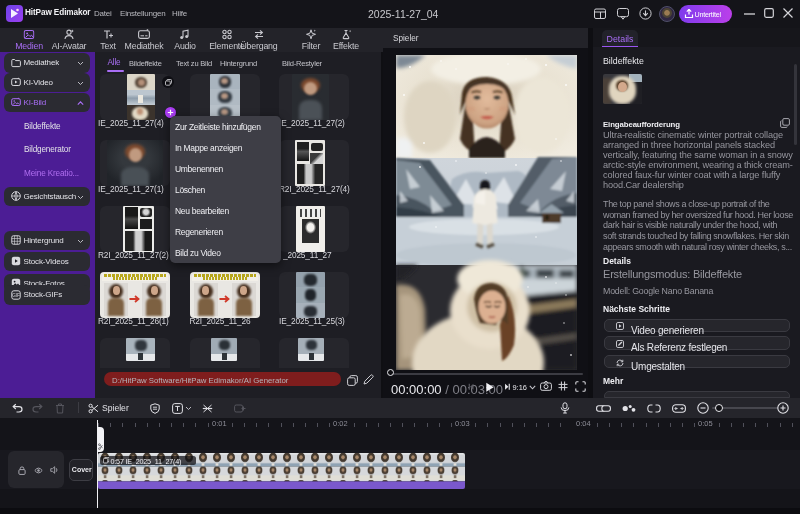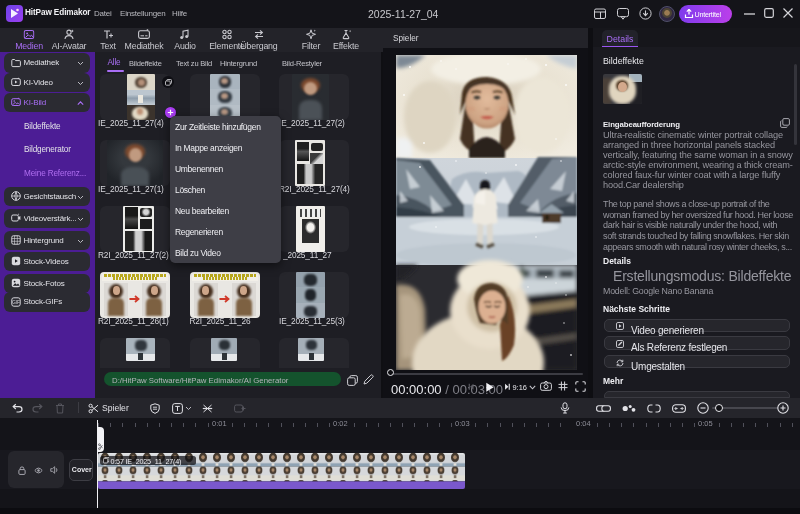--- a/index.html
+++ b/index.html
@@ -174,44 +174,33 @@
         <path d="M1.8 7.6 L4.2 5.4 L5.8 6.8 L7 5.8 L8.4 7.2" fill="none" stroke="#a96ef5" stroke-width="0.9"></path>
         <path d="M7.3 0.4 l0.3 0.7 l0.7 0.3 l-0.7 0.3 l-0.3 0.7 l-0.3 -0.7 l-0.7 -0.3 l0.7 -0.3 z" fill="#a96ef5"></path>
       </svg>
     <div class="st" style="color:#a96ef5;">KI-Bild</div>
     <svg class="ch" width="7" height="5" viewBox="0 0 7 5">
         <path d="M0.8 3.6 L3.5 0.8 L6.2 3.6" fill="none" stroke="#a96ef5" stroke-width="1.1"></path>
       </svg>
   </div>
   <div class="sub" style="top:69.5px;">Bildeffekte</div>
   <div class="sub" style="top:93px;">Bildgenerator</div>
-  <div class="sub" style="top:116.5px;color:#b06ef0;">Meine Referenz...</div>
+  <div class="sub" style="top:116.5px;color:#b06ef0;">Meine Kreatio...</div>
 
   <div class="sp" style="top:134.5px;">
     <svg class="si" width="10" height="10" viewBox="0 0 10 10">
         <circle cx="5" cy="5" r="4.3" fill="none" stroke="#d8d8dd" stroke-width="1"></circle>
         <path d="M0.8 5 L9.2 5 M5 0.8 Q7.5 5 5 9.2 M5 0.8 Q2.5 5 5 9.2" fill="none" stroke="#d8d8dd" stroke-width="0.8"></path>
       </svg>
     <div class="st">Gesichtstausch</div>
     <svg class="ch" width="7" height="5" viewBox="0 0 7 5">
         <path d="M1 1 L3.5 3.5 L6 1" fill="none" stroke="#b9b9c0" stroke-width="1"></path>
       </svg>
   </div>
 
-  <div class="sp" style="top:156.5px;">
-    <svg class="si" width="10" height="10" viewBox="0 0 10 10">
-        <rect x="0.7" y="2" width="6.6" height="6" rx="1.4" fill="none" stroke="#d8d8dd" stroke-width="1"></rect>
-        <path d="M7.3 4.3 L9.4 3 L9.4 7 L7.3 5.7" fill="#d8d8dd"></path>
-        <path d="M7.6 0.3 l0.25 0.6 l0.6 0.25 l-0.6 0.25 l-0.25 0.6 l-0.25 -0.6 l-0.6 -0.25 l0.6 -0.25 z" fill="#d8d8dd"></path>
-      </svg>
-    <div class="st">Videoverstärk...</div>
-    <svg class="ch" width="7" height="5" viewBox="0 0 7 5">
-        <path d="M1 1 L3.5 3.5 L6 1" fill="none" stroke="#b9b9c0" stroke-width="1"></path>
-      </svg>
-  </div>
 
   <div class="sp" style="top:178.5px;">
     <svg class="si" width="10" height="10" viewBox="0 0 10 10">
         <rect x="0.8" y="0.8" width="8.4" height="8.4" rx="1.5" fill="none" stroke="#d8d8dd" stroke-width="1"></rect>
         <path d="M0.8 3.5 L9.2 3.5 M0.8 6.3 L9.2 6.3 M3.5 0.8 L3.5 9.2 M6.3 0.8 L6.3 9.2" stroke="#d8d8dd" stroke-width="0.6"></path>
       </svg>
     <div class="st">Hintergrund</div>
     <svg class="ch" width="7" height="5" viewBox="0 0 7 5">
         <path d="M1 1 L3.5 3.5 L6 1" fill="none" stroke="#b9b9c0" stroke-width="1"></path>
       </svg>
@@ -227,21 +216,21 @@
   </div>
 
   <div class="sp" style="top:199.5px;">
     <svg class="si" width="10" height="10" viewBox="0 0 10 10">
         <rect x="0.8" y="0.8" width="8.4" height="8.4" rx="2" fill="#d8d8dd"></rect>
         <path d="M4 3.2 L6.8 5 L4 6.8 Z" fill="#191920"></path>
       </svg>
     <div class="st">Stock-Videos</div>
   </div>
 
-  <div class="sp" style="top:240px;">
+  <div class="sp" style="top:233px;">
     <svg class="si" width="10" height="10" viewBox="0 0 10 10">
         <rect x="0.8" y="0.8" width="8.4" height="8.4" rx="2" fill="none" stroke="#d8d8dd" stroke-width="1"></rect>
         <text x="5" y="7" font-size="4.6" fill="#d8d8dd" text-anchor="middle" font-family="Liberation Sans">GIF</text>
       </svg>
     <div class="st">Stock-GIFs</div>
   </div>
 </div>
 
 <div class="abs" id="media" style="left:95px;top:52px;width:288px;height:346px;background:#1e1e24;overflow:hidden;">
   <style>
@@ -433,21 +422,21 @@
   <div class="cell" style="left:184px;top:286px;height:30px;border-radius:6px 6px 0 0;">
     <div class="timg" style="left:19px;width:26px;height:23px;">
       <div class="abs" style="left:0;top:0;width:26px;height:16px;background:#a5afb8;">
           <div class="abs" style="left:8px;top:2px;width:11px;height:10px;background:#2d333a;border-radius:40%;filter:blur(1px);"></div>
         </div>
       <div class="abs" style="left:0;top:16px;width:26px;height:7px;background:#e6e8ea;"></div>
       <div class="abs" style="left:11px;top:15px;width:5px;height:7px;background:#2e3338;filter:blur(0.5px);"></div>
     </div>
   </div>
 
-  <div class="abs" style="left:9px;top:319.5px;width:237px;height:14px;border-radius:8.5px;background:#14532d;">
+  <div class="abs" style="left:9px;top:319.5px;width:237px;height:14px;border-radius:8.5px;background:#7f1d1d;">
     <div class="abs" style="left:8px;top:4.5px;font-size:7.8px;color:#b5b5bb;white-space:nowrap;">D:/HitPaw Software/HitPaw Edimakor/AI Generator</div>
   </div>
   <svg class="abs" style="left:252px;top:322.5px;" width="11" height="11" viewBox="0 0 11 11">
       <rect x="2.8" y="0.6" width="7.6" height="7.6" rx="1.6" fill="none" stroke="#cfcfd4" stroke-width="1"></rect>
       <rect x="0.6" y="2.8" width="7.6" height="7.6" rx="1.6" fill="#1e1e24" stroke="#cfcfd4" stroke-width="1"></rect>
     </svg>
   <svg class="abs" style="left:268px;top:322px;" width="11" height="11" viewBox="0 0 11 11">
       <path d="M1 10 L1.8 7.2 L7.8 1.2 Q8.6 0.4 9.4 1.2 L9.8 1.6 Q10.6 2.4 9.8 3.2 L3.8 9.2 Z" fill="none" stroke="#cfcfd4" stroke-width="1"></path>
     </svg>
 </div>
@@ -663,21 +652,21 @@
 
   <div class="abs" style="left:13px;top:91.8px;font-size:7.8px;font-weight:bold;letter-spacing:-0.1px;color:#eeeef2;">Eingabeaufforderung</div>
   <svg class="abs" style="left:190px;top:90px;" width="10" height="10" viewBox="0 0 10 10">
       <rect x="2.8" y="0.6" width="6.6" height="6.6" rx="1.2" fill="none" stroke="#b9b9bf" stroke-width="0.9"></rect>
       <path d="M1.5 2.8 Q0.6 2.8 0.6 3.7 L0.6 8.2 Q0.6 9.4 1.8 9.4 L6.3 9.4 Q7.2 9.4 7.2 8.5" fill="none" stroke="#b9b9bf" stroke-width="0.9"></path>
     </svg>
   <div class="abs" style="left:13px;top:101.8px;width:200px;font-size:9.2px;line-height:10.1px;letter-spacing:-0.1px;color:#96969e;white-space:nowrap;">Ultra-realistic cinematic winter portrait collage<br>arranged in three horizontal panels stacked<br>vertically, featuring the same woman in a snowy<br>arctic-style environment, wearing a thick cream-<br>colored faux-fur winter coat with a large fluffy<br>hood.Car dealership</div>
   <div class="abs" style="left:13px;top:170.8px;width:200px;font-size:9px;line-height:10.7px;letter-spacing:-0.35px;color:#96969e;white-space:nowrap;">The top panel shows a close-up portrait of the<br>woman framed by her oversized fur hood. Her loose<br>dark hair is visible naturally under the hood, with<br>soft strands touched by falling snowflakes. Her skin<br>appears smooth with natural rosy winter cheeks, s...</div>
 
   <div class="abs" style="left:13px;top:227.5px;font-size:8.5px;font-weight:bold;color:#eeeef2;">Details</div>
-  <div class="abs" style="left:13px;top:240.3px;font-size:14px;letter-spacing:-0.2px;color:#96969e;margin-left:10px;">Erstellungsmodus: Bildeffekte</div>
+  <div class="abs" style="left:13px;top:240.3px;font-size:11px;letter-spacing:-0.2px;color:#96969e;">Erstellungsmodus: Bildeffekte</div>
   <div class="abs" style="left:13px;top:258.2px;font-size:8.8px;letter-spacing:-0.2px;color:#96969e;">Modell: Google Nano Banana</div>
   <div class="abs" style="left:13px;top:275.7px;font-size:8.5px;font-weight:bold;color:#eeeef2;">Nächste Schritte</div>
   <style>
     .dbtn { position:absolute; left:14px; width:185.5px; height:13.5px; background:#26262c; border:0.8px solid #3a3a41; border-radius:5px; }
     .dbtn span { position:absolute; left:26px; top:5px; font-size:10px; letter-spacing:-0.2px; color:#e5e5ea; }
   </style>
   <div class="dbtn" style="top:290.7px;">
     <svg style="position:absolute;left:11px;top:2.8px;" width="8" height="8" viewBox="0 0 8 8">
         <rect x="0.5" y="0.5" width="7" height="7" rx="1.4" fill="none" stroke="#d5d5da" stroke-width="0.9"></rect>
         <path d="M3 2.3 L5.5 4 L3 5.7 Z" fill="#d5d5da"></path>

